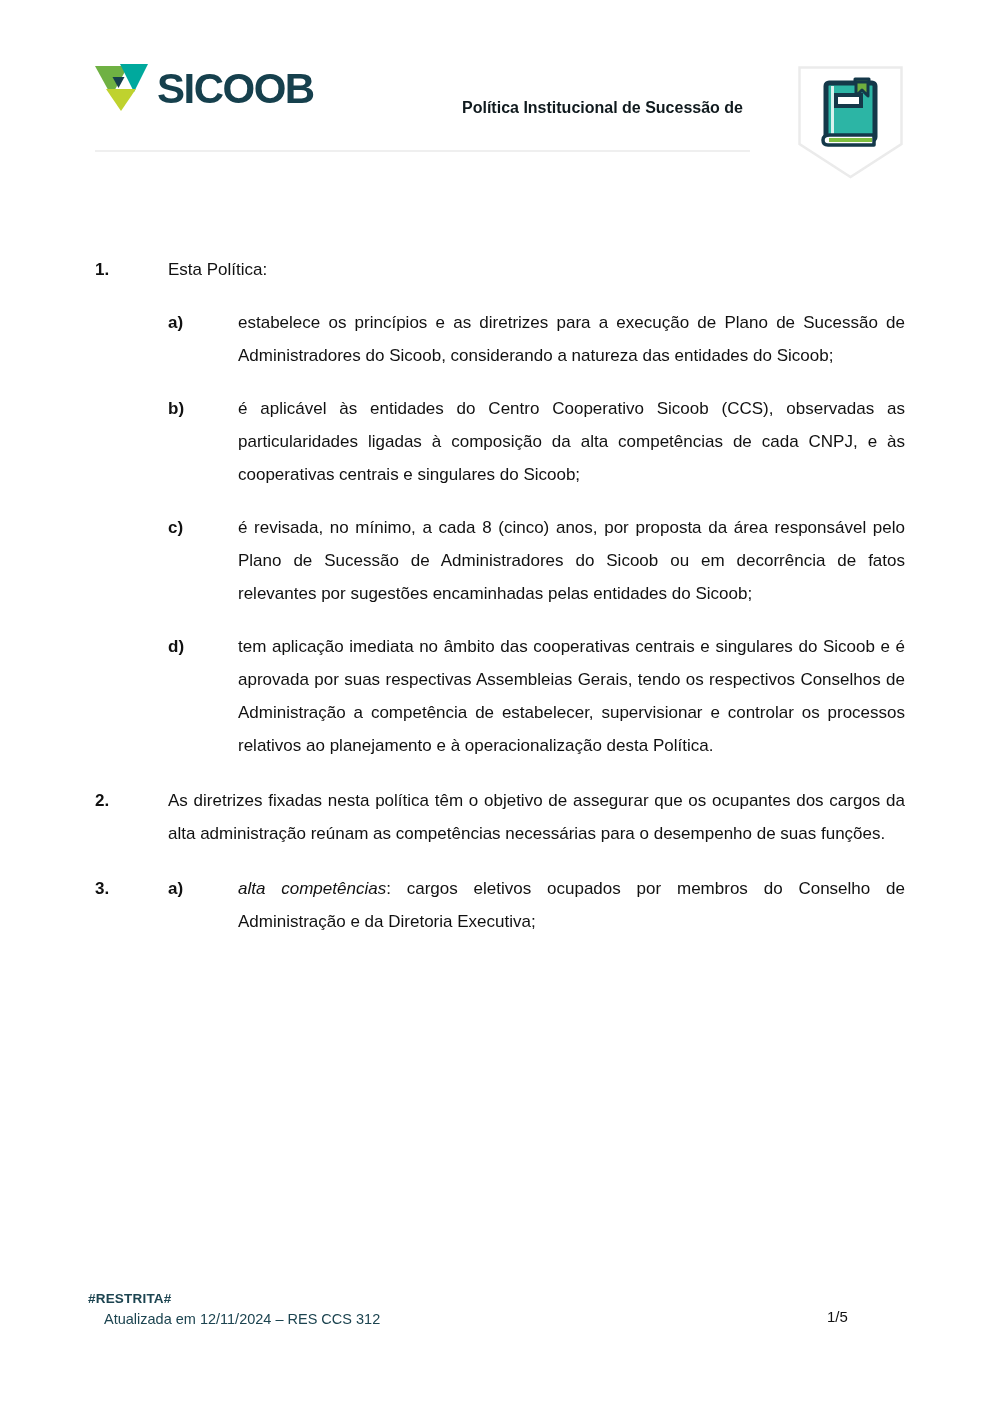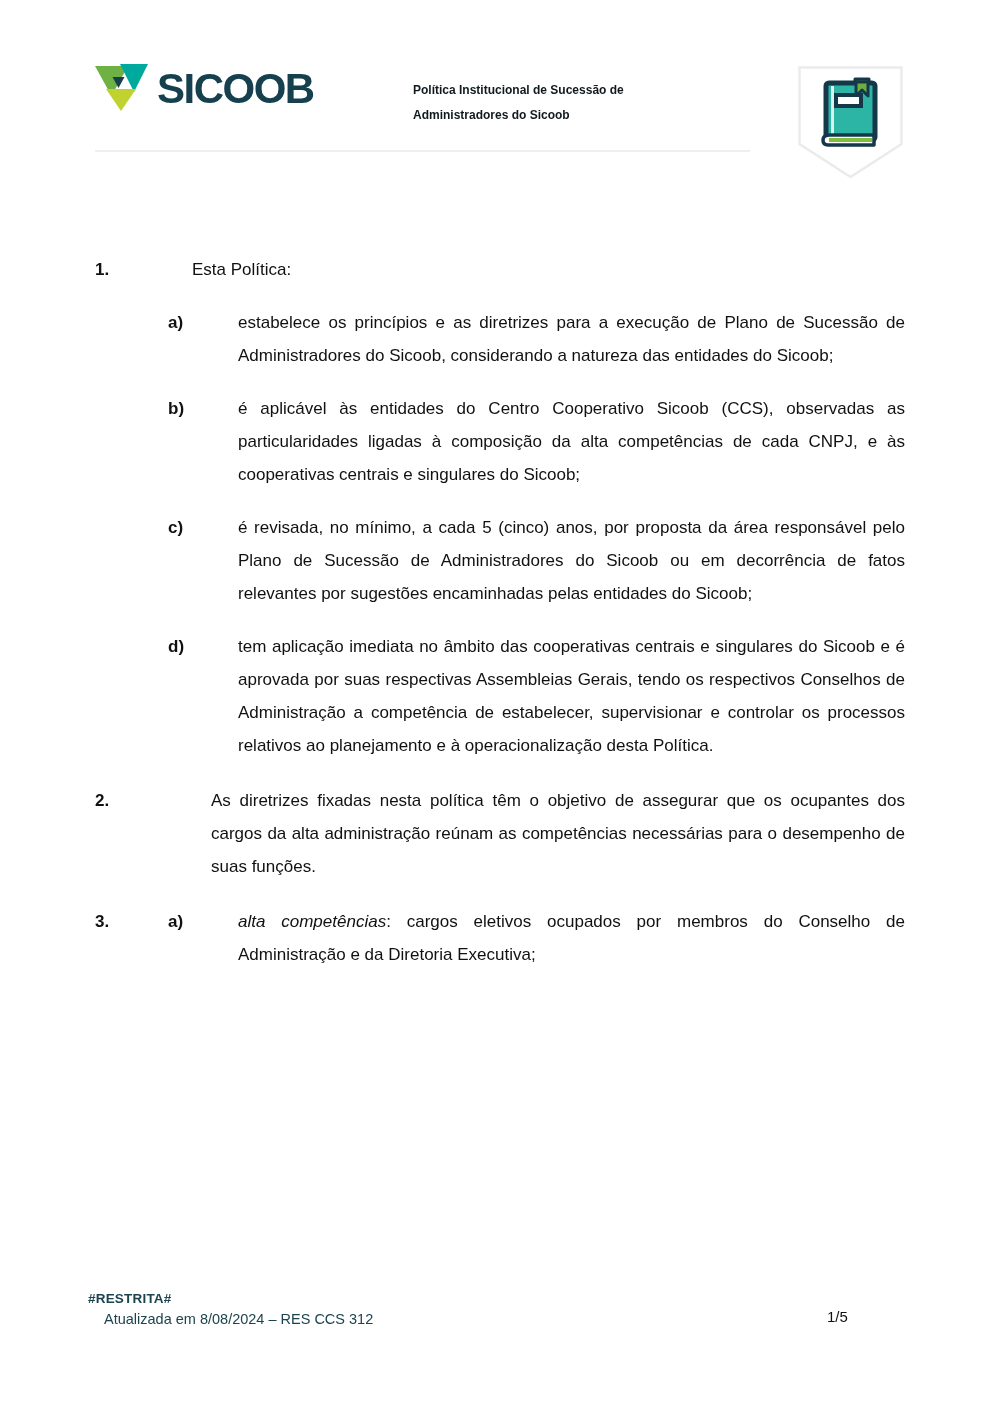--- a/index.html
+++ b/index.html
@@ -12,43 +12,43 @@
     overflow:hidden;
   }
 
   
   .logo{position:absolute;left:95px;top:62px;display:flex;align-items:center;gap:9px;}
   .logo-wordmark{
     font-size:42px;font-weight:bold;color:#16404d;
     letter-spacing:-1.5px;line-height:1;
   }
   .doc-title{
-    position:absolute;top:78px;right:257px;width:330px;
-    font-weight:bold;font-size:12px;line-height:25px;color:#101a1e;
+    position:absolute;top:95px;right:257px;width:330px;
+    text-align:right;font-weight:bold;font-size:16px;line-height:25px;color:#101a1e;
   }
   .badge{position:absolute;left:798px;top:66px;width:105px;height:114px;}
   .header-divider{
     position:absolute;left:95px;top:150px;width:655px;height:2px;background:#efefef;
   }
 
   
   .content{
     position:absolute;left:95px;top:253px;width:810px;
     font-size:17px;line-height:33px;
   }
   .item{display:flex;margin-bottom:22px;}
   .item-num{width:73px;flex:0 0 73px;font-weight:bold;}
   .item-body{flex:1;min-width:0;}
-  .lead{text-align:justify;margin-left:24px;}
+  .lead{text-align:justify;}
   .lead.spaced{margin-bottom:20px;}
   .sub{display:flex;margin-top:0;margin-bottom:20px;}
   .sub:last-child{margin-bottom:0;}
   .sub-letter{width:70px;flex:0 0 70px;font-weight:bold;}
   .sub-text{flex:1;min-width:0;text-align:justify;}
-  .just{text-align:justify;margin-left:43px;}
+  .just{text-align:justify;}
   .term-italic{font-style:italic;}
 
   
   .footer-class{
     position:absolute;left:88px;top:1291px;
     font-size:13.5px;font-weight:bold;color:#1c4450;letter-spacing:.2px;
   }
   .footer-update{
     position:absolute;left:104px;top:1311px;
     font-size:14.5px;color:#1c4450;
@@ -70,21 +70,20 @@
         <polygon points="25,2 53,2 39,30" fill="#00a99d"></polygon>
         <polygon points="17.5,15 29.5,15 23.5,26" fill="#16404d"></polygon>
         <polygon points="11,27 41,27 26,49" fill="#bfd22e"></polygon>
       </svg>
     </span>
     <span class="logo-wordmark">SICOOB</span>
   </div>
 
   <div class="doc-title">
     <div>Política Institucional de Sucessão de</div>
-    <div>Administradores do Sicoob</div>
   </div>
 
   <div class="badge">
     <svg width="105" height="114" viewBox="0 0 105 114" aria-hidden="true">
 
       <path d="M1.5,1.5 H103.5 V78 L52.5,111 L1.5,78 Z" fill="#ffffff" stroke="#ebebeb" stroke-width="2.5"></path>
       <g transform="translate(24,12)">
 
         <polygon points="33,1 47,1 47,19 40,12 33,19" fill="#6fae3e" stroke="#143849" stroke-width="3" stroke-linejoin="round"></polygon>
 
@@ -116,21 +115,21 @@
           <div class="sub-text">estabelece os princípios e as diretrizes para a execução de Plano de Sucessão de Administradores do Sicoob, considerando a natureza das entidades do Sicoob;</div>
         </div>
 
         <div class="sub">
           <span class="sub-letter">b)</span>
           <div class="sub-text">é aplicável às entidades do Centro Cooperativo Sicoob (CCS), observadas as particularidades ligadas à composição da alta competências de cada CNPJ, e às cooperativas centrais e singulares do Sicoob;</div>
         </div>
 
         <div class="sub">
           <span class="sub-letter">c)</span>
-          <div class="sub-text">é revisada, no mínimo, a cada 5 (cinco) anos, por proposta da área responsável pelo Plano de Sucessão de Administradores do Sicoob ou em decorrência de fatos relevantes por sugestões encaminhadas pelas entidades do Sicoob;</div>
+          <div class="sub-text">é revisada, no mínimo, a cada 8 (cinco) anos, por proposta da área responsável pelo Plano de Sucessão de Administradores do Sicoob ou em decorrência de fatos relevantes por sugestões encaminhadas pelas entidades do Sicoob;</div>
         </div>
 
         <div class="sub">
           <span class="sub-letter">d)</span>
           <div class="sub-text">tem aplicação imediata no âmbito das cooperativas centrais e singulares do Sicoob e é aprovada por suas respectivas Assembleias Gerais, tendo os respectivos Conselhos de Administração a competência de estabelecer, supervisionar e controlar os processos relativos ao planejamento e à operacionalização desta Política.</div>
         </div>
       </div>
     </div>
 
     <div class="item">
@@ -145,16 +144,16 @@
         <div class="sub">
           <span class="sub-letter">a)</span>
           <div class="sub-text"><i class="term-italic">alta competências</i><span>: cargos eletivos ocupados por membros do Conselho de Administração e da Diretoria Executiva;</span></div>
         </div>
       </div>
     </div>
 
   </div>
 
   <div class="footer-class">#RESTRITA#</div>
-  <div class="footer-update">Atualizada em 8/08/2024 – RES CCS 312</div>
+  <div class="footer-update">Atualizada em 12/11/2024 – RES CCS 312</div>
   <div class="footer-page">1/5</div>
 
 </div>
 
 </body></html>

